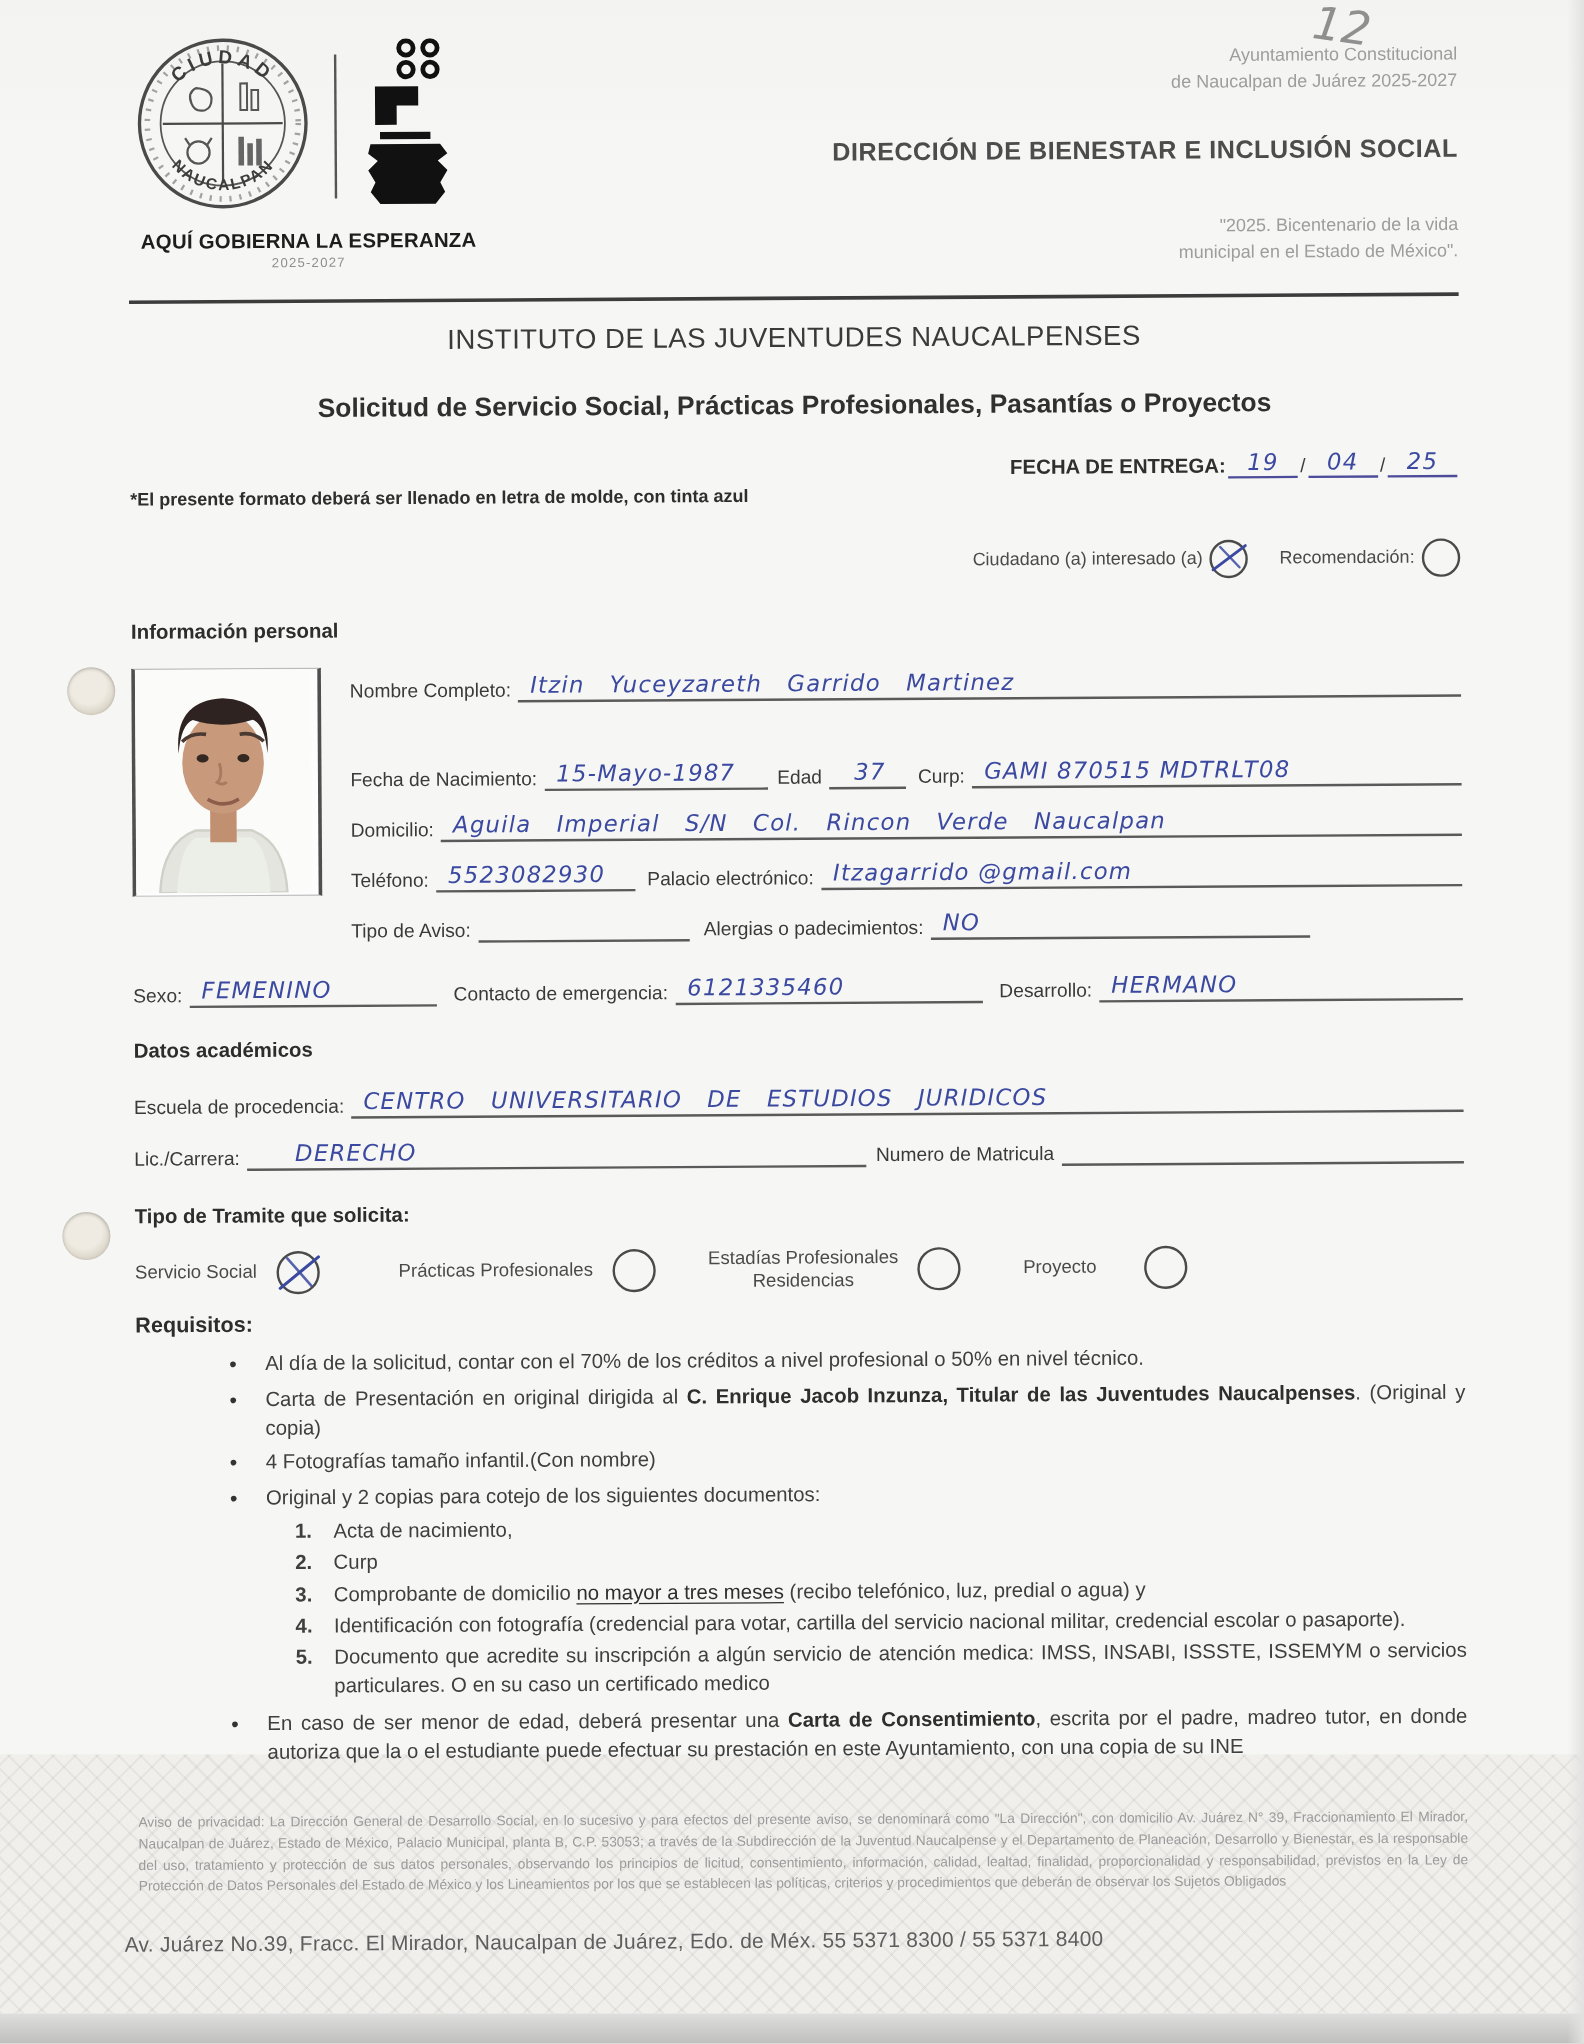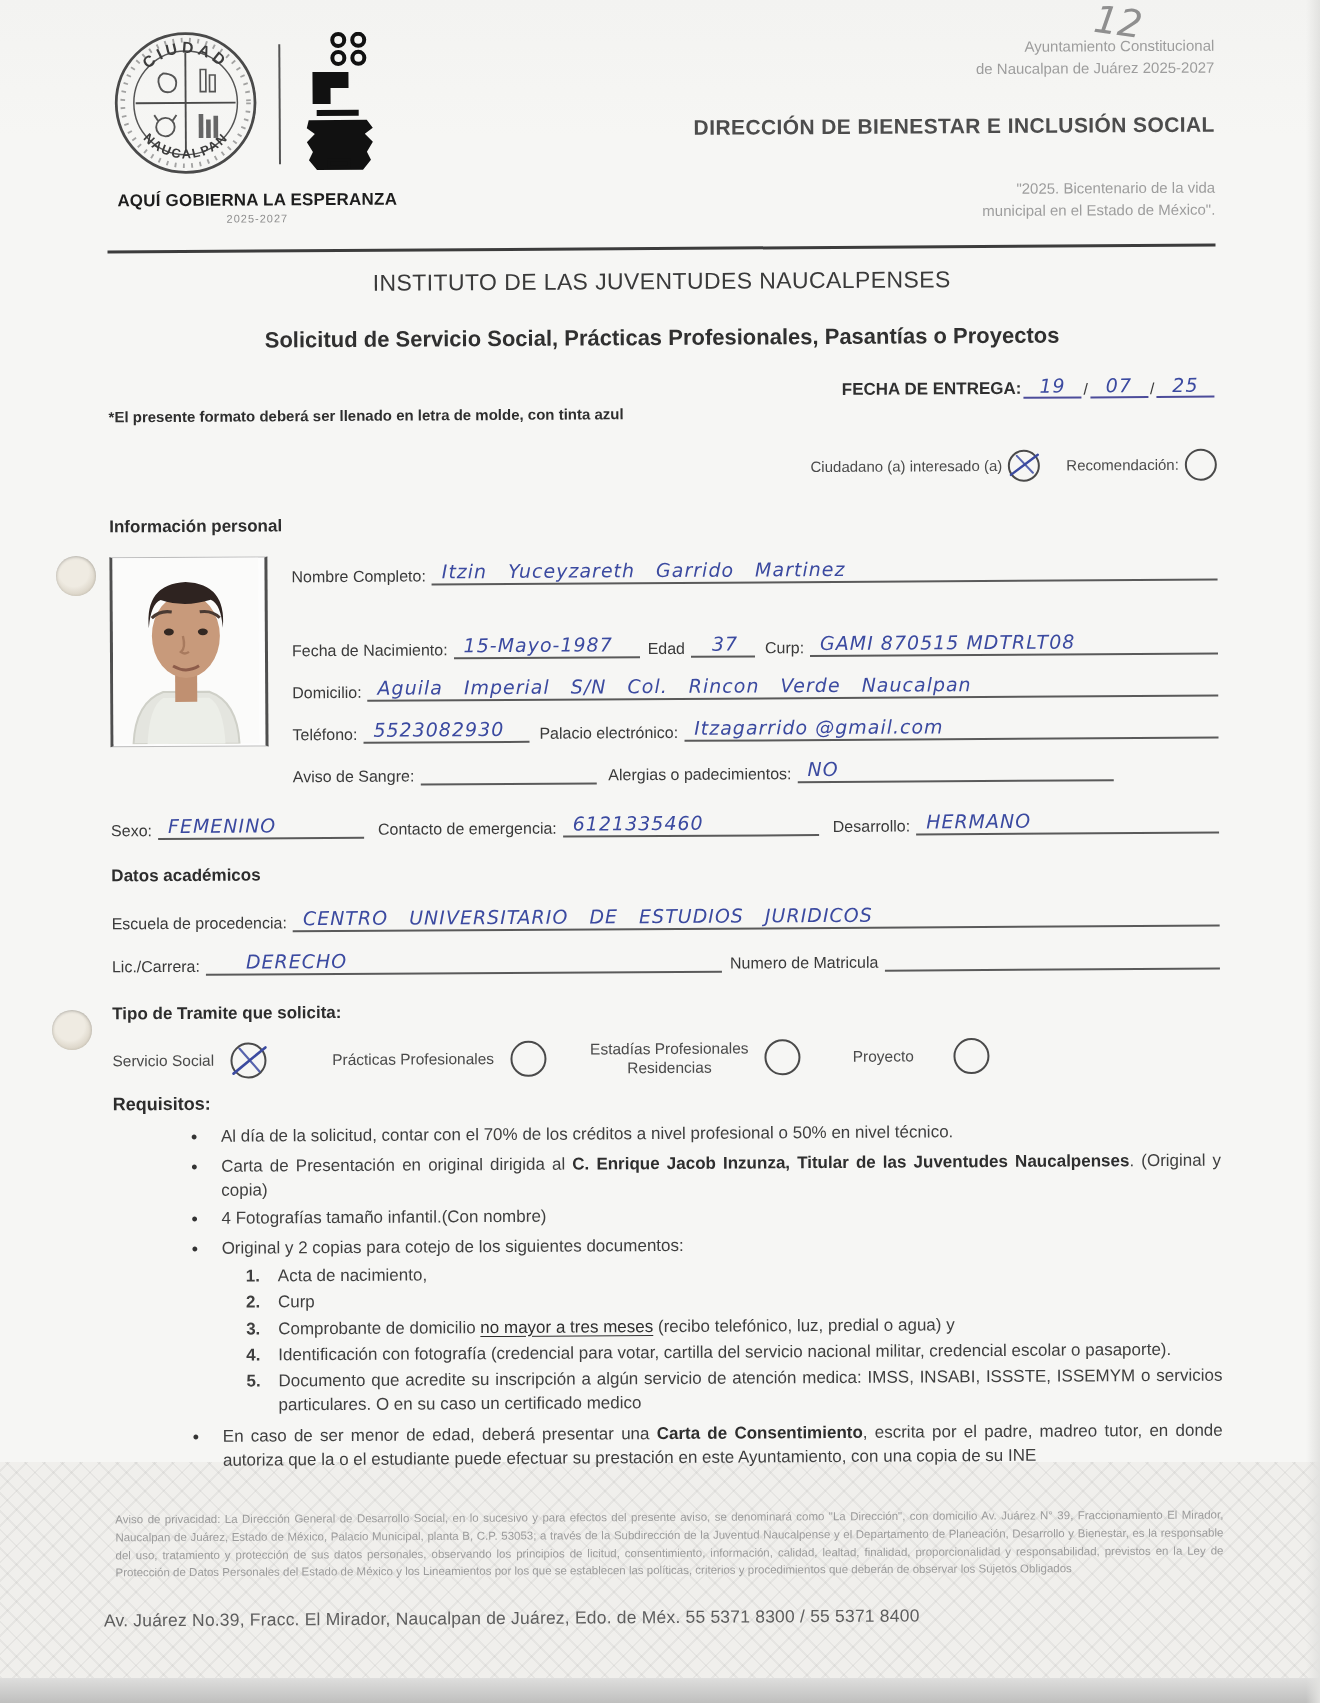--- a/index.html
+++ b/index.html
@@ -158,21 +158,21 @@
 
     <div class="rule"></div>
 
     <div class="title">INSTITUTO DE LAS JUVENTUDES NAUCALPENSES</div>
     <div class="subtitle">Solicitud de Servicio Social, Prácticas Profesionales, Pasantías o Proyectos</div>
 
     <div class="fecha-row">
       <span class="fecha-label">FECHA DE ENTREGA:</span>
       <span class="fseg hw hw-lg">19</span>
         <span class="fslash">/</span>
-      <span class="fseg hw hw-lg">07</span>
+      <span class="fseg hw hw-lg">04</span>
         <span class="fslash">/</span>
       <span class="fseg hw hw-lg">25</span>
     </div>
     <div class="note">*El presente formato deberá ser llenado en letra de molde, con tinta azul</div>
 
     <div class="cid-row">
       <span>Ciudadano (a) interesado (a)</span>
       <span class="circle">
         <svg width="38" height="38" viewBox="0 0 38 38">
           <line x1="6" y1="28" x2="33" y2="8" stroke="#3b4aa0" stroke-width="2.4" stroke-linecap="round"></line>
@@ -220,21 +220,21 @@
           <span class="flabel">Domicilio:</span>
           <span class="fline hw hw-lg ws">Aguila Imperial  S/N  Col. Rincon  Verde  Naucalpan</span>
         </div>
         <div class="frow">
           <span class="flabel">Teléfono:</span>
           <span class="fline fixed hw hw-lg" style="width:150px;">5523082930</span>
           <span class="flabel" style="padding-left:10px;">Palacio electrónico:</span>
           <span class="fline hw hw-lg">Itzagarrido @gmail.com</span>
         </div>
         <div class="frow">
-          <span class="flabel">Aviso  de Sangre:</span>
+          <span class="flabel">Tipo  de Aviso:</span>
           <span class="fline fixed hw hw-lg" style="width:160px;"></span>
           <span class="flabel" style="padding-left:12px;">Alergias o padecimientos:</span>
           <span class="fline fixed hw hw-lg" style="width:300px;">NO</span>
         </div>
       </div>
     </div>
 
     <div class="full-row">
       <span class="flabel">Sexo:</span>
       <span class="fline fixed hw hw-lg" style="width:190px;">FEMENINO</span>

